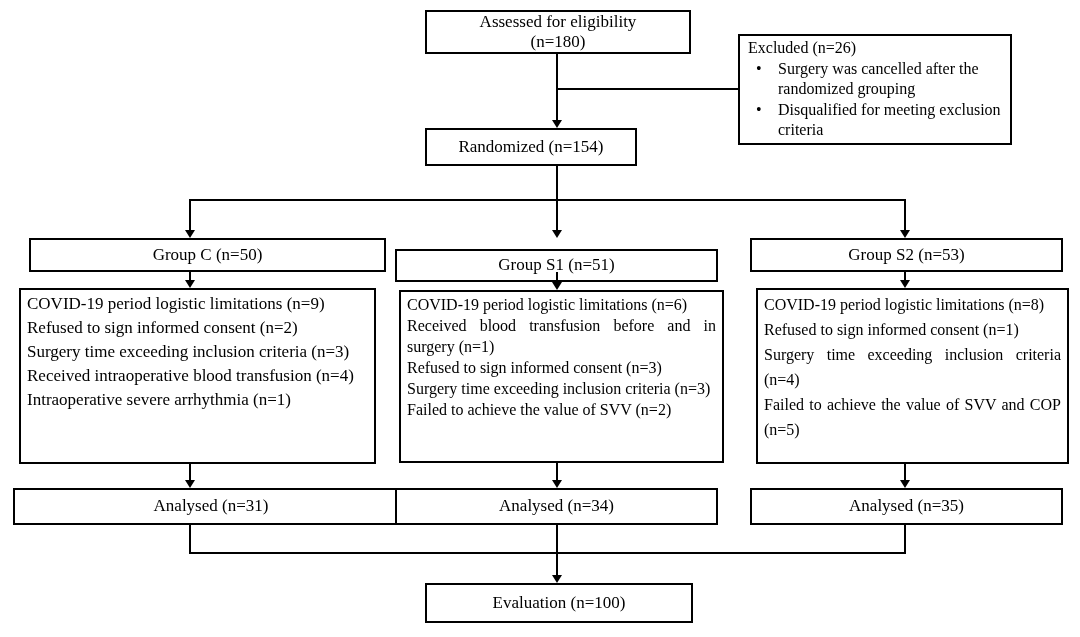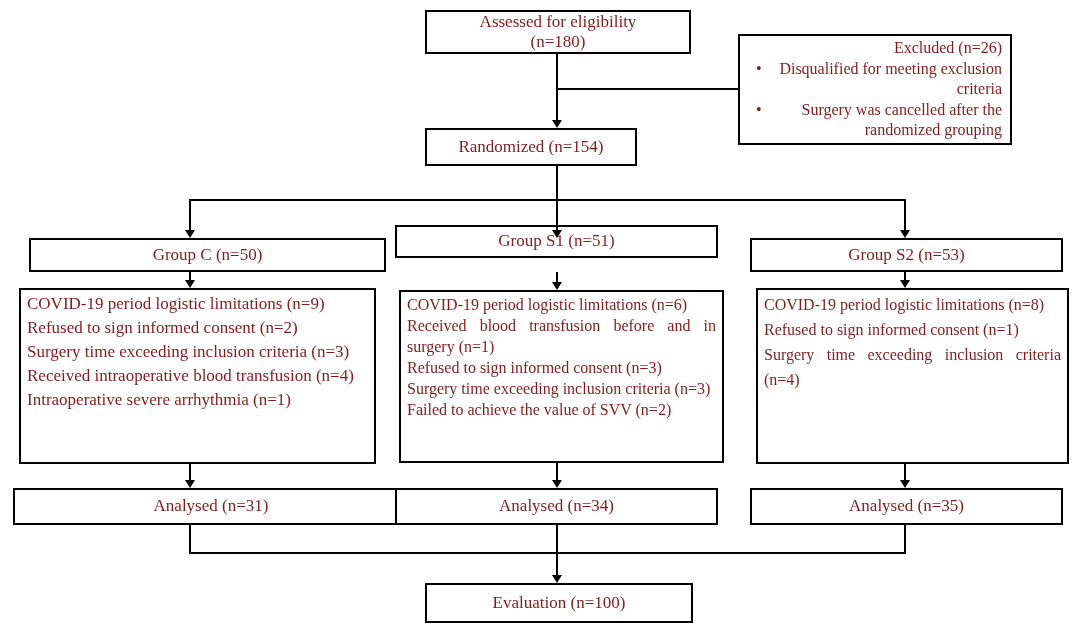--- a/index.html
+++ b/index.html
@@ -2,21 +2,21 @@
 <html><head>
 <meta charset="utf-8">
 <style>
   html, body { margin: 0; padding: 0; background: #ffffff; }
   #stage {
     position: relative;
     width: 1080px;
     height: 637px;
     background: #ffffff;
     font-family: "Liberation Serif", "DejaVu Serif", serif;
-    color: #7f1d1d;
+    color: #000000;
     overflow: hidden;
   }
   .box {
     position: absolute;
     box-sizing: border-box;
     border: 2px solid #000000;
     background: #ffffff;
     font-size: 17px;
     line-height: 1.2;
   }
@@ -28,50 +28,50 @@
     position: absolute; width: 0; height: 0;
     border-left: 5px solid transparent;
     border-right: 5px solid transparent;
     border-top: 8px solid #000000;
   }
   .excl-box { padding: 2px 6px; margin-left: 6px; }
   .excl-item { text-align: justify; }
   .excl-c  .excl-item { font-size: 17px; line-height: 24px; }
   .excl-s1 .excl-item { font-size: 16px; line-height: 21px; }
   .excl-s2 .excl-item { font-size: 16px; line-height: 25px; }
-  .excluded-box { padding: 2px 8px; font-size: 16px; line-height: 20.5px; text-align: right; }
+  .excluded-box { padding: 2px 8px; font-size: 16px; line-height: 20.5px; }
   .bullet-item { position: relative; padding-left: 30px; }
   .bullet-item::before { content: "\2022"; position: absolute; left: 8px; }
 </style>
 </head>
 <body>
 
 <div id="stage">
 
   <div class="box flexc center" style="left:425px; top:10px; width:266px; height:44px;">
     <div>Assessed for eligibility</div>
     <div>(n=180)</div>
   </div>
 
   <div class="box excluded-box" style="left:738px; top:34px; width:274px; height:111px;">
     <div>Excluded (n=26)</div>
     <div>
+        <div class="bullet-item">Surgery was cancelled after the randomized grouping</div>
         <div class="bullet-item">Disqualified for meeting exclusion criteria</div>
-        <div class="bullet-item">Surgery was cancelled after the randomized grouping</div>
       </div>
   </div>
 
   <div class="box flexc center" style="left:425px; top:128px; width:212px; height:38px;">
     <div>Randomized (n=154)</div>
   </div>
 
   <div class="box flexc center" style="left:13px; top:238px; width:357px; height:34px;margin-left:16px;">
     <div>Group C (n=50)</div>
   </div>
-  <div class="box flexc center" style="left:395px; top:225px; width:323px; height:33px;">
+  <div class="box flexc center" style="left:395px; top:249px; width:323px; height:33px;">
     <div>Group S1 (n=51)</div>
   </div>
   <div class="box flexc center" style="left:750px; top:238px; width:313px; height:34px;">
     <div>Group S2 (n=53)</div>
   </div>
 
   <div class="box excl-box excl-c" style="left:13px; top:288px; width:357px; height:176px;">
     <div>
         <div class="excl-item">COVID-19 period logistic limitations (n=9)</div>
         <div class="excl-item">Refused to sign informed consent (n=2)</div>
@@ -87,20 +87,21 @@
         <div class="excl-item">Refused to sign informed consent (n=3)</div>
         <div class="excl-item">Surgery time exceeding inclusion criteria (n=3)</div>
         <div class="excl-item">Failed to achieve the value of SVV (n=2)</div>
       </div>
   </div>
   <div class="box excl-box excl-s2" style="left:750px; top:288px; width:313px; height:176px;">
     <div>
         <div class="excl-item">COVID-19 period logistic limitations (n=8)</div>
         <div class="excl-item">Refused to sign informed consent (n=1)</div>
         <div class="excl-item">Surgery time exceeding inclusion criteria (n=4)</div>
+        <div class="excl-item">Failed to achieve the value of SVV and COP (n=5)</div>
       </div>
   </div>
 
   <div class="box flexc center" style="left:13px; top:488px; width:396px; height:37px;">
     <div>Analysed (n=31)</div>
   </div>
   <div class="box flexc center" style="left:395px; top:488px; width:323px; height:37px;">
     <div>Analysed (n=34)</div>
   </div>
   <div class="box flexc center" style="left:750px; top:488px; width:313px; height:37px;">

